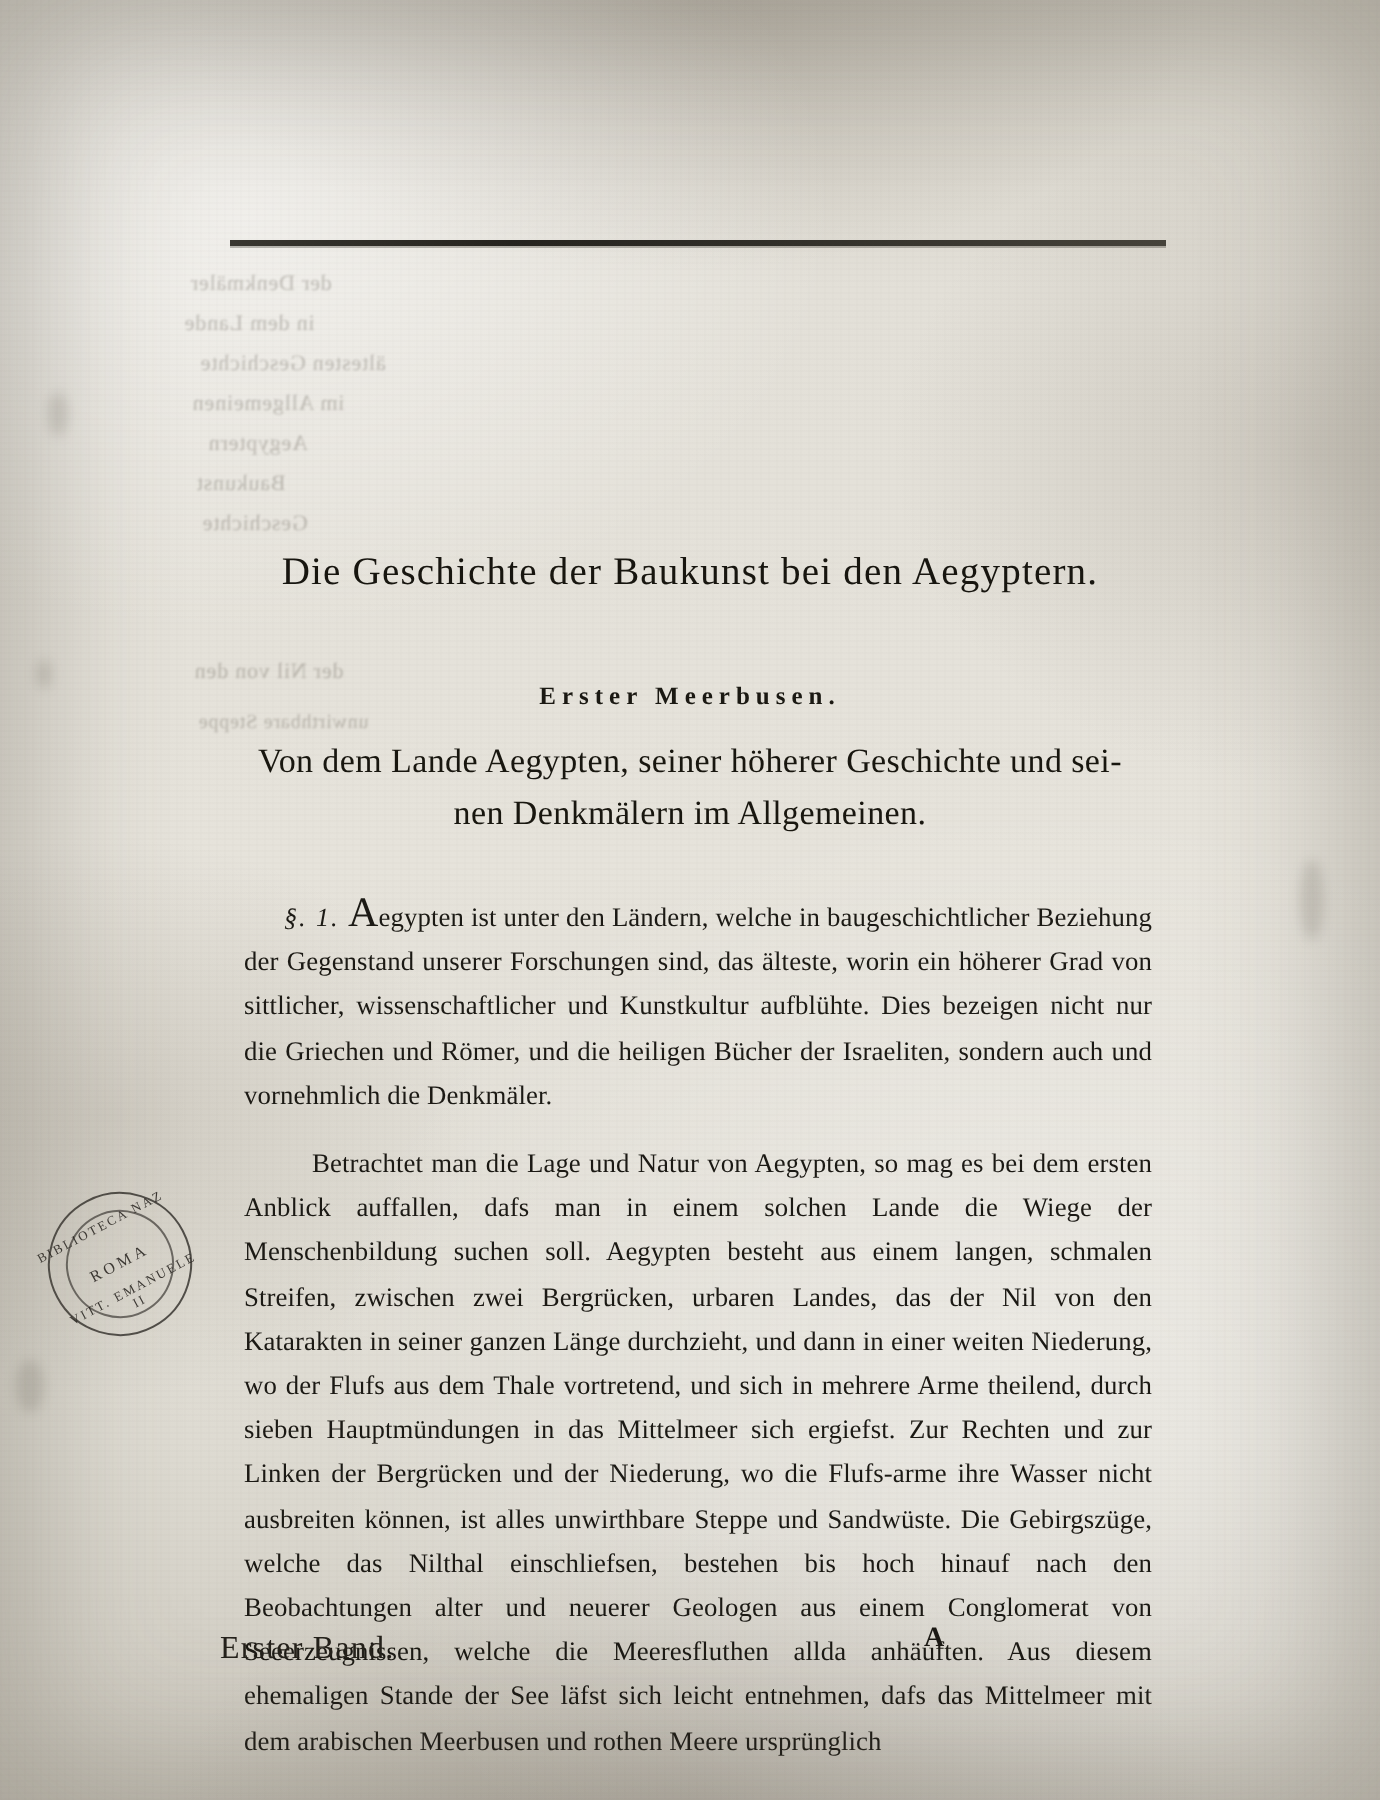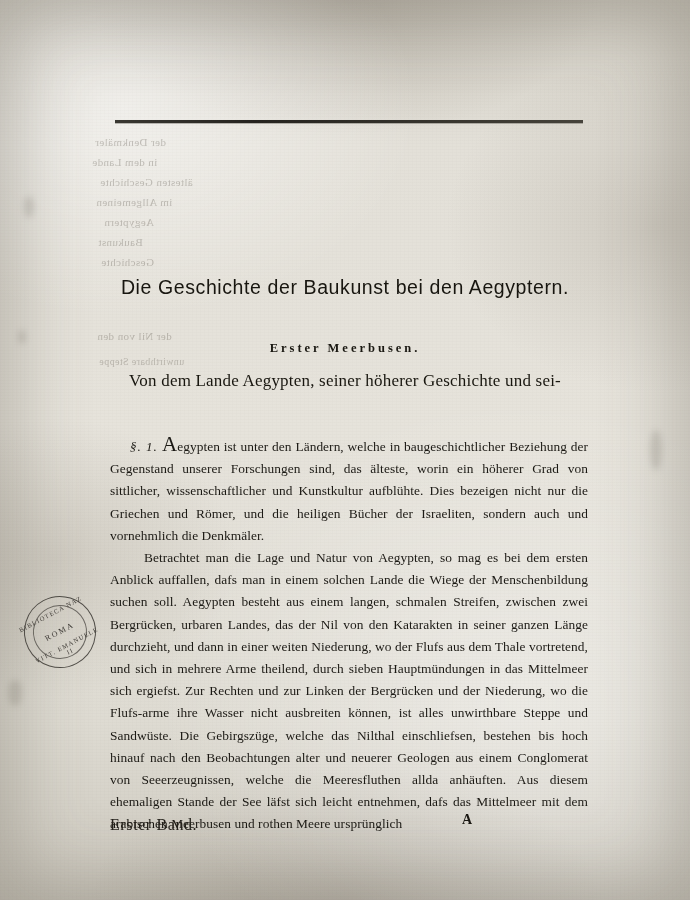--- a/index.html
+++ b/index.html
@@ -77,21 +77,21 @@
     background: rgba(60,56,48,0.35);
   }
   .chapter-title {
     position: absolute;
     left: 0; right: 0;
     top: 276px;
     text-align: center;
     font-size: 19.5px;
     letter-spacing: 0.6px;
     color: #17150f;
-    font-family: Liberation Sans, sans-serif;
+    font-family: Liberation Serif, serif;
   }
   .section-label {
     position: absolute;
     left: 0; right: 0;
     top: 341px;
     text-align: center;
     font-size: 12.5px;
     letter-spacing: 3.0px;
     font-weight: bold;
     color: #1a1812;
@@ -111,21 +111,21 @@
     position: absolute;
     left: 110px;
     width: 478px;
     top: 434px;
     font-size: 13.4px;
     line-height: 22.2px;
     text-align: justify;
     color: #1b1914;
     letter-spacing: 0.05px;
   }
-  .body p { margin: 0; }
+  .body p { margin: 12px; }
   .body p + p { margin-top: 0px; }
   .para-indent { display: inline-block; width: 34px; }
   .sectsign {
     display: inline-block;
     width: 52px;
     font-style: italic;
     font-size: 13px;
     letter-spacing: 1px;
     padding-left: 20px;
     box-sizing: border-box;
@@ -218,20 +218,21 @@
   <div class="content">
 
     <div class="rule"></div>
 
     <div class="chapter-title">Die Geschichte der Baukunst bei den Aegyptern.</div>
 
     <div class="section-label">Erster Meerbusen.</div>
 
     <div class="subtitle">
       <div>Von dem Lande Aegypten, seiner höherer Geschichte und sei-</div>
+      <div>nen Denkmälern im Allgemeinen.</div>
     </div>
 
     <div class="body">
       <p><span class="sectsign">§. 1.</span><span class="dropcap">A</span><span>egypten ist unter den Ländern, welche in baugeschichtlicher Beziehung der Gegenstand unserer Forschungen sind, das älteste, worin ein höherer Grad von sittlicher, wissenschaftlicher und Kunstkultur aufblühte. Dies bezeigen nicht nur die Griechen und Römer, und die heiligen Bücher der Israeliten, sondern auch und vornehmlich die Denkmäler.</span></p>
       <p><span class="para-indent"></span><span>Betrachtet man die Lage und Natur von Aegypten, so mag es bei dem ersten Anblick auffallen, dafs man in einem solchen Lande die Wiege der Menschenbildung suchen soll. Aegypten besteht aus einem langen, schmalen Streifen, zwischen zwei Bergrücken, urbaren Landes, das der Nil von den Katarakten in seiner ganzen Länge durchzieht, und dann in einer weiten Niederung, wo der Flufs aus dem Thale vortretend, und sich in mehrere Arme theilend, durch sieben Hauptmündungen in das Mittelmeer sich ergiefst. Zur Rechten und zur Linken der Bergrücken und der Niederung, wo die Flufs-arme ihre Wasser nicht ausbreiten können, ist alles unwirthbare Steppe und Sandwüste. Die Gebirgszüge, welche das Nilthal einschliefsen, bestehen bis hoch hinauf nach den Beobachtungen alter und neuerer Geologen aus einem Conglomerat von Seeerzeugnissen, welche die Meeresfluthen allda anhäuften. Aus diesem ehemaligen Stande der See läfst sich leicht entnehmen, dafs das Mittelmeer mit dem arabischen Meerbusen und rothen Meere ursprünglich</span></p>
     </div>
 
     <div class="footer-left">Erster Band.</div>
     <div class="footer-sig">A</div>
 

